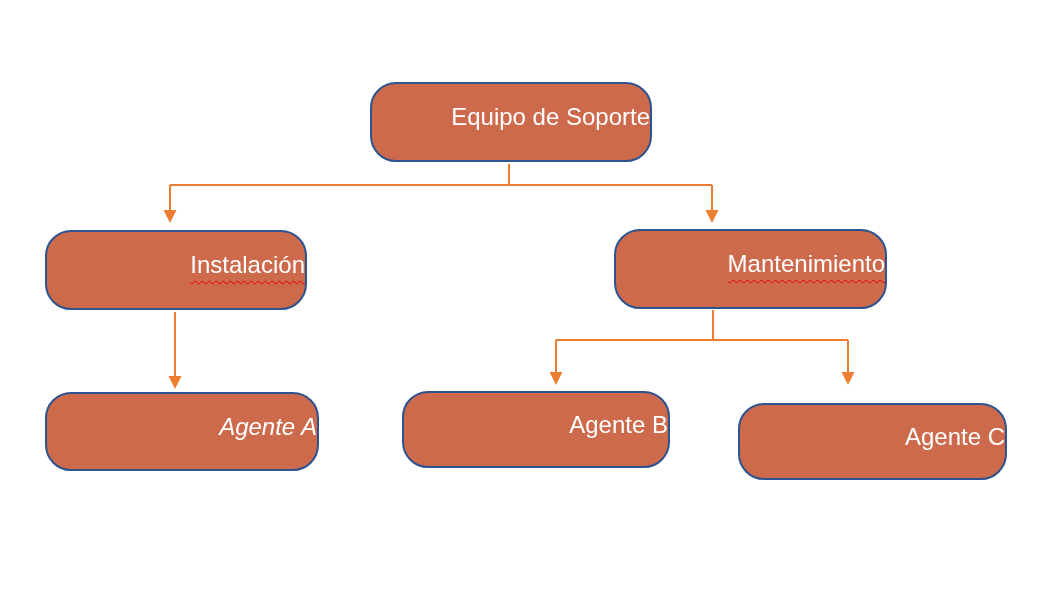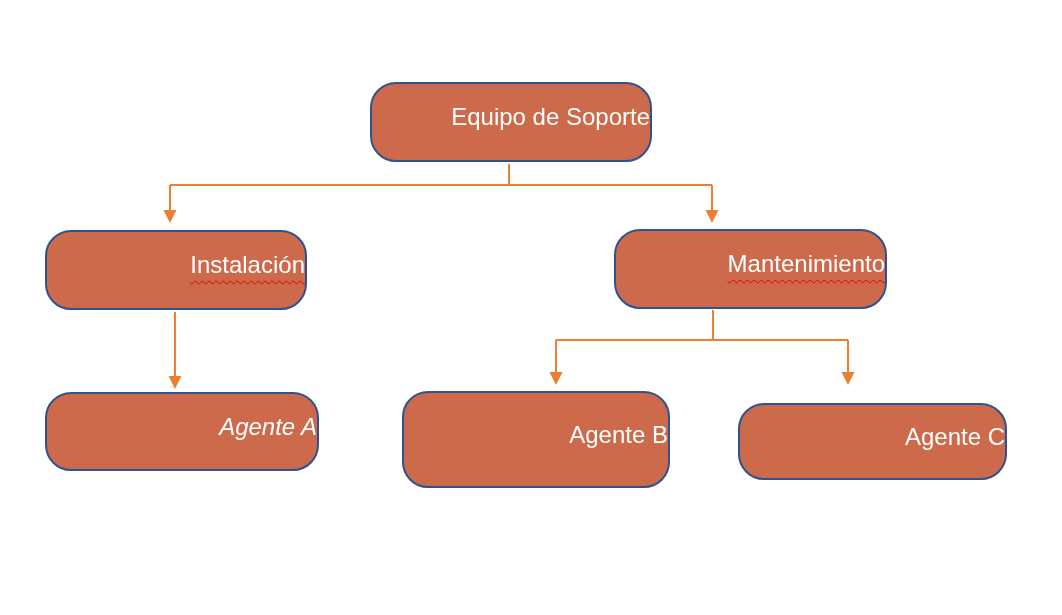--- a/index.html
+++ b/index.html
@@ -52,21 +52,21 @@
     text-decoration-style: wavy;
     text-decoration-color: var(--squiggle, #E00000);
     text-decoration-thickness: 1px;
     text-underline-offset: 7px;
   }
   
   #node-root          { left: 370px; top:  82px; width: 282px; height: 80px; }
   #node-instalacion   { left:  45px; top: 230px; width: 262px; height: 80px; }
   #node-mantenimiento { left: 566px; top: 229px; width: 273px; height: 80px; margin-left: 48px; }
   #node-agente-a      { left:  45px; top: 392px; width: 274px; height: 79px; font-style: italic; }
-  #node-agente-b      { left: 402px; top: 391px; width: 268px; height: 97px; }
+  #node-agente-b      { left: 402px; top: 391px; width: 268px; height: 77px; }
   #node-agente-c      { left: 738px; top: 403px; width: 269px; height: 77px; }
 </style>
 </head>
 <body>
 
 <div id="canvas">
 
   <svg id="connector-layer" viewBox="0 0 1062 615" xmlns="http://www.w3.org/2000/svg">
 
     <g>

